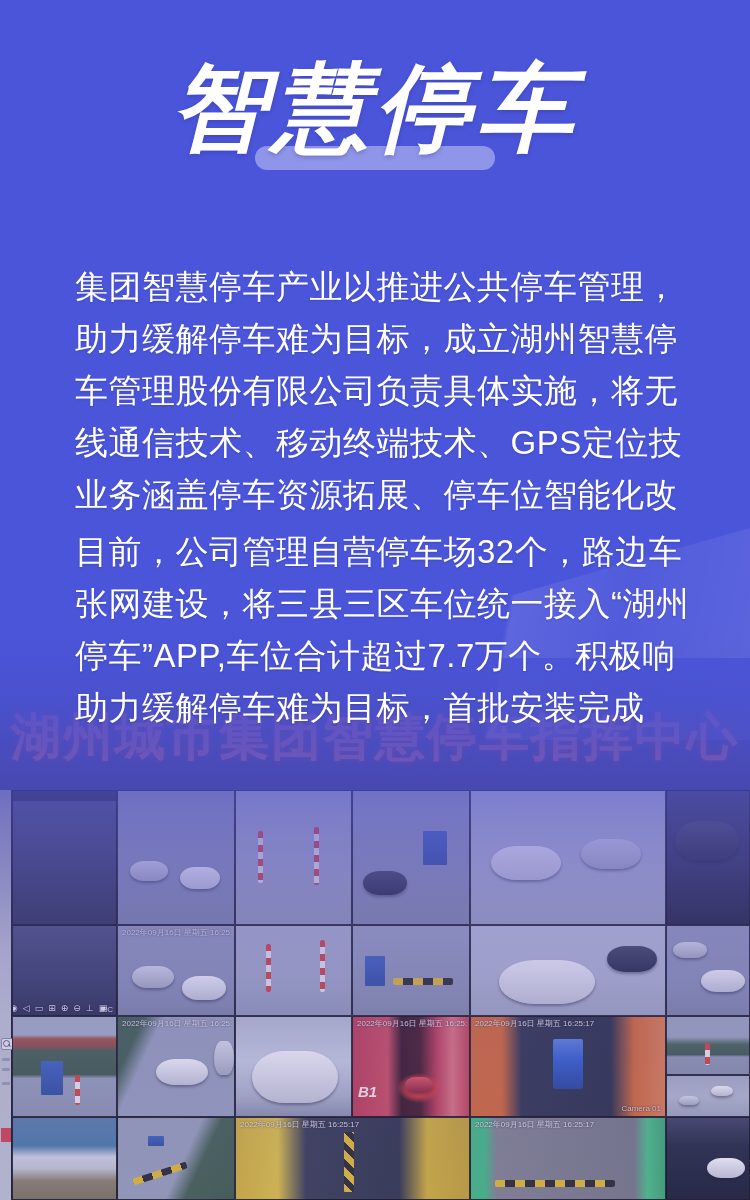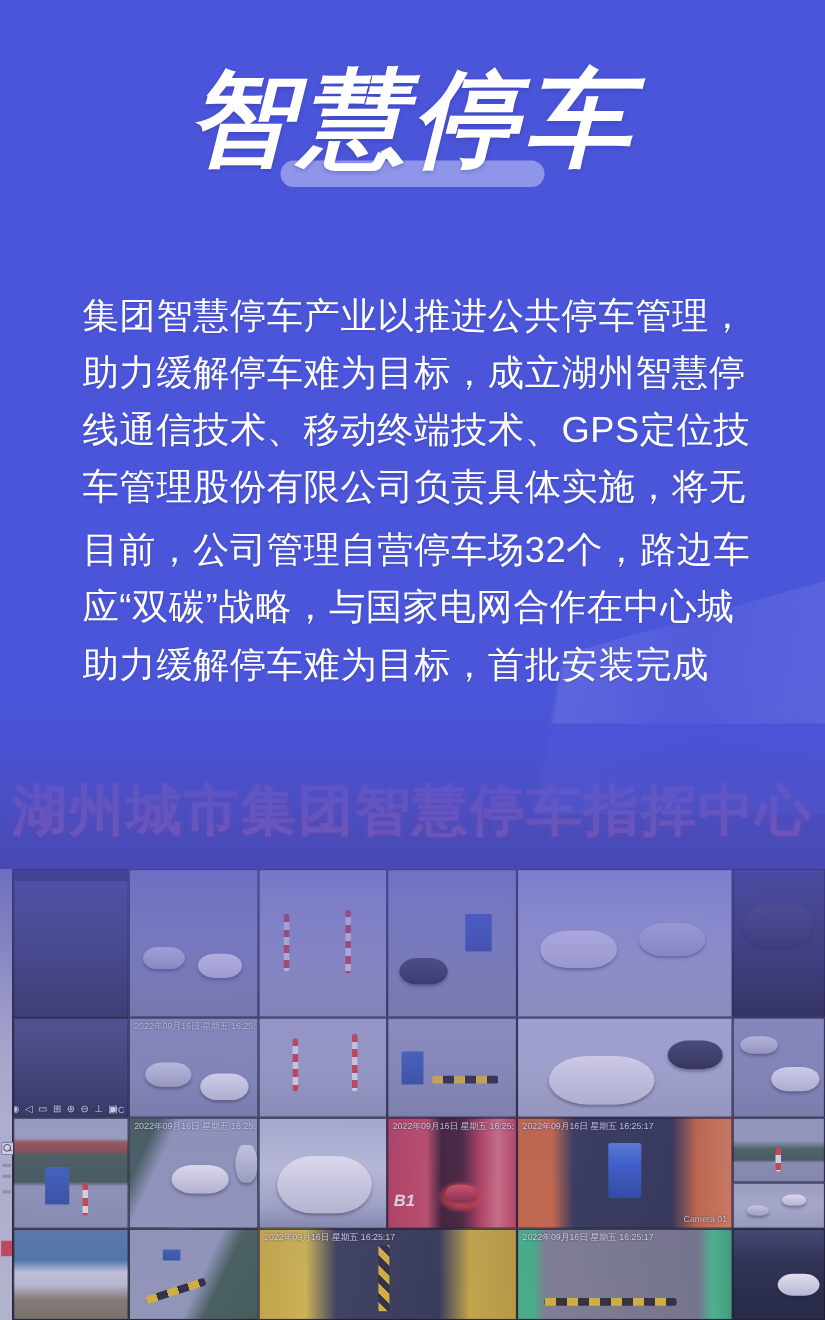--- a/index.html
+++ b/index.html
@@ -252,23 +252,25 @@
       </div>
     </div>
 
     <div class="overlay"></div>
   </div>
 
   <div class="article">
     <div class="para">
         <div class="line">集团智慧停车产业以推进公共停车管理，</div>
         <div class="line">助力缓解停车难为目标，成立湖州智慧停</div>
+        <div class="line">车管理股份有限公司负责具体实施，将无</div>
         <div class="line">线通信技术、移动终端技术、GPS定位技</div>
-        <div class="line">车管理股份有限公司负责具体实施，将无</div>
+        <div class="line">业务涵盖停车资源拓展、停车位智能化改</div>
       </div>
     <div class="para">
         <div class="line">目前，公司管理自营停车场32个，路边车</div>
-        <div class="line">应“双碳”战略，与国家电网合作在中心城</div>
+        <div class="line">张网建设，将三县三区车位统一接入“湖州</div>
+        <div class="line">停车”APP,车位合计超过7.7万个。积极响</div>
         <div class="line">助力缓解停车难为目标，首批安装完成</div>
       </div>
   </div>
 
 </div>
 
 </body></html>

